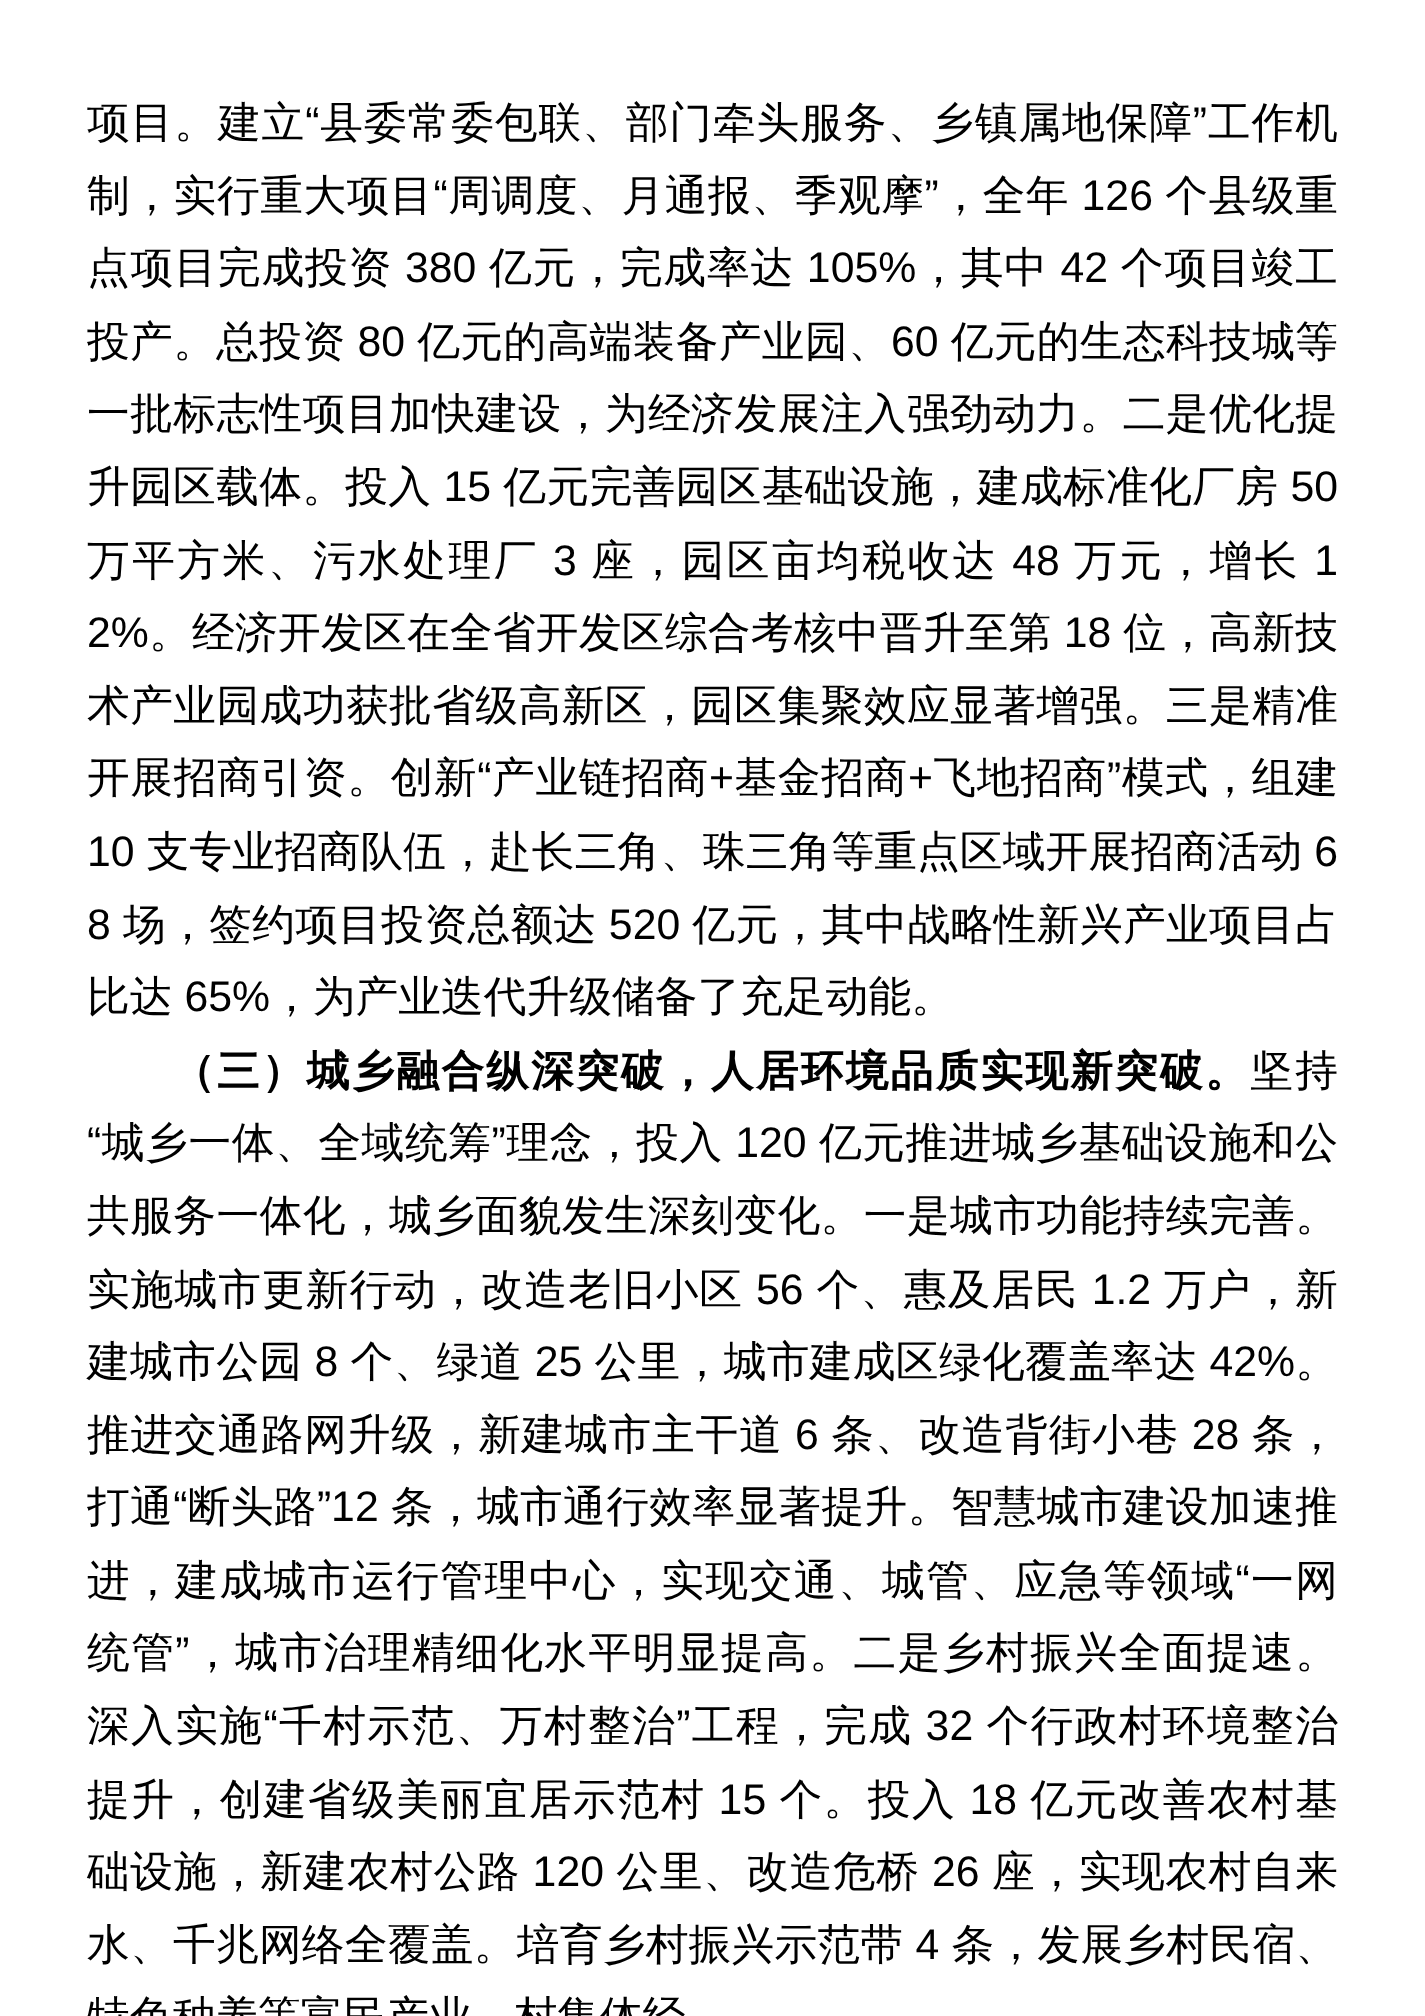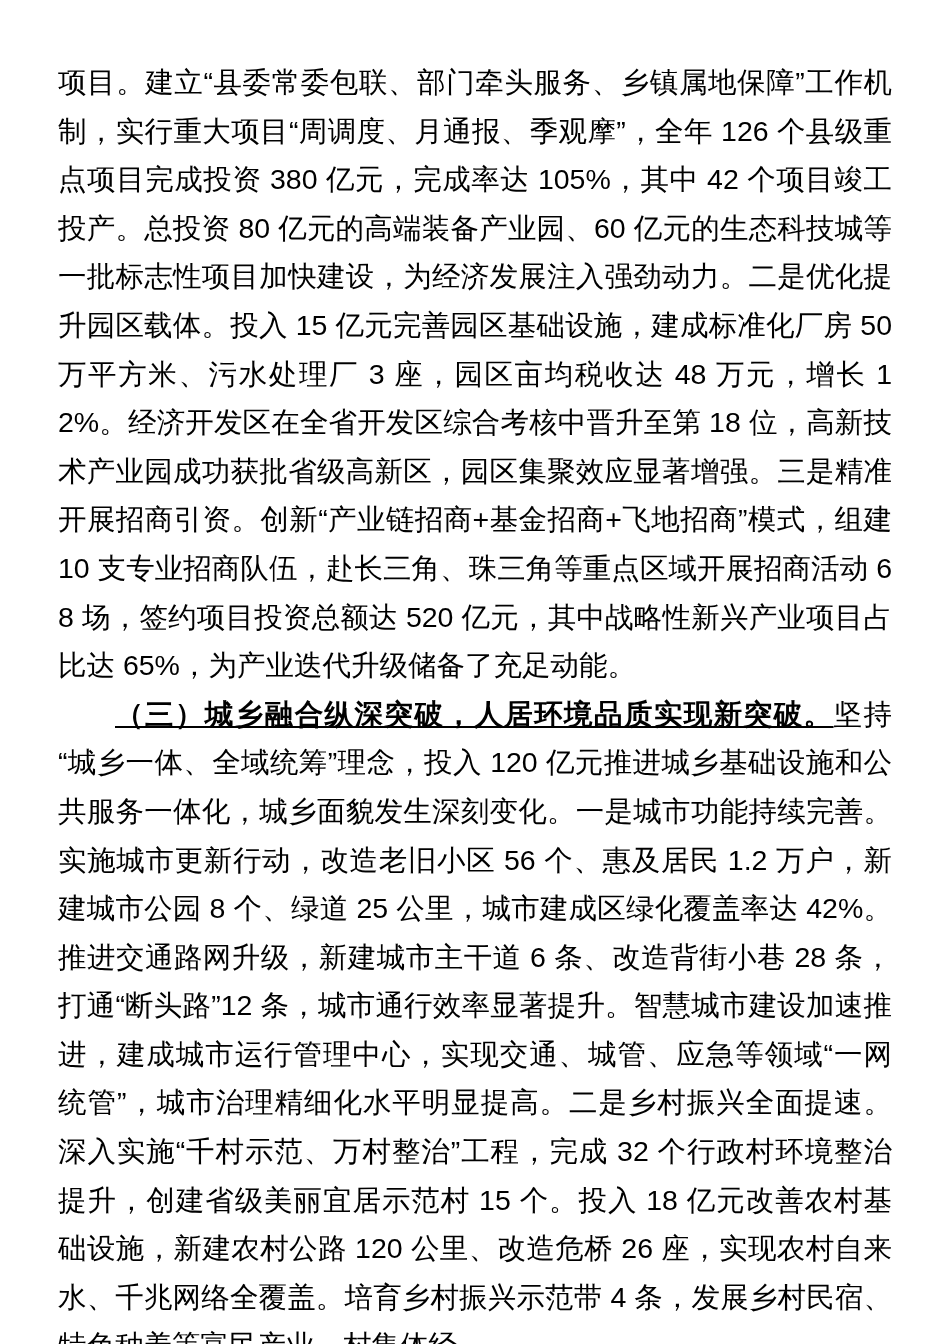--- a/index.html
+++ b/index.html
@@ -37,21 +37,20 @@
     text-align-last: left;
     letter-spacing: 0px;
     word-break: break-all;
     hyphens: none;
   }
   p.para.indent {
     text-indent: 57px;
   }
   .lead {
     font-weight: bold;
-    text-decoration: underline;
   }
 </style>
 </head>
 <body>
 
 <div class="page">
   <div class="doc-body">
 
     <p class="para">项目。建立“县委常委包联、部门牵头服务、乡镇属地保障”工作机制，实行重大项目“周调度、月通报、季观摩”，全年 126 个县级重点项目完成投资 380 亿元，完成率达 105%，其中 42 个项目竣工投产。总投资 80 亿元的高端装备产业园、60 亿元的生态科技城等一批标志性项目加快建设，为经济发展注入强劲动力。二是优化提升园区载体。投入 15 亿元完善园区基础设施，建成标准化厂房 50 万平方米、污水处理厂 3 座，园区亩均税收达 48 万元，增长 12%。经济开发区在全省开发区综合考核中晋升至第 18 位，高新技术产业园成功获批省级高新区，园区集聚效应显著增强。三是精准开展招商引资。创新“产业链招商+基金招商+飞地招商”模式，组建 10 支专业招商队伍，赴长三角、珠三角等重点区域开展招商活动 68 场，签约项目投资总额达 520 亿元，其中战略性新兴产业项目占比达 65%，为产业迭代升级储备了充足动能。</p>
 

